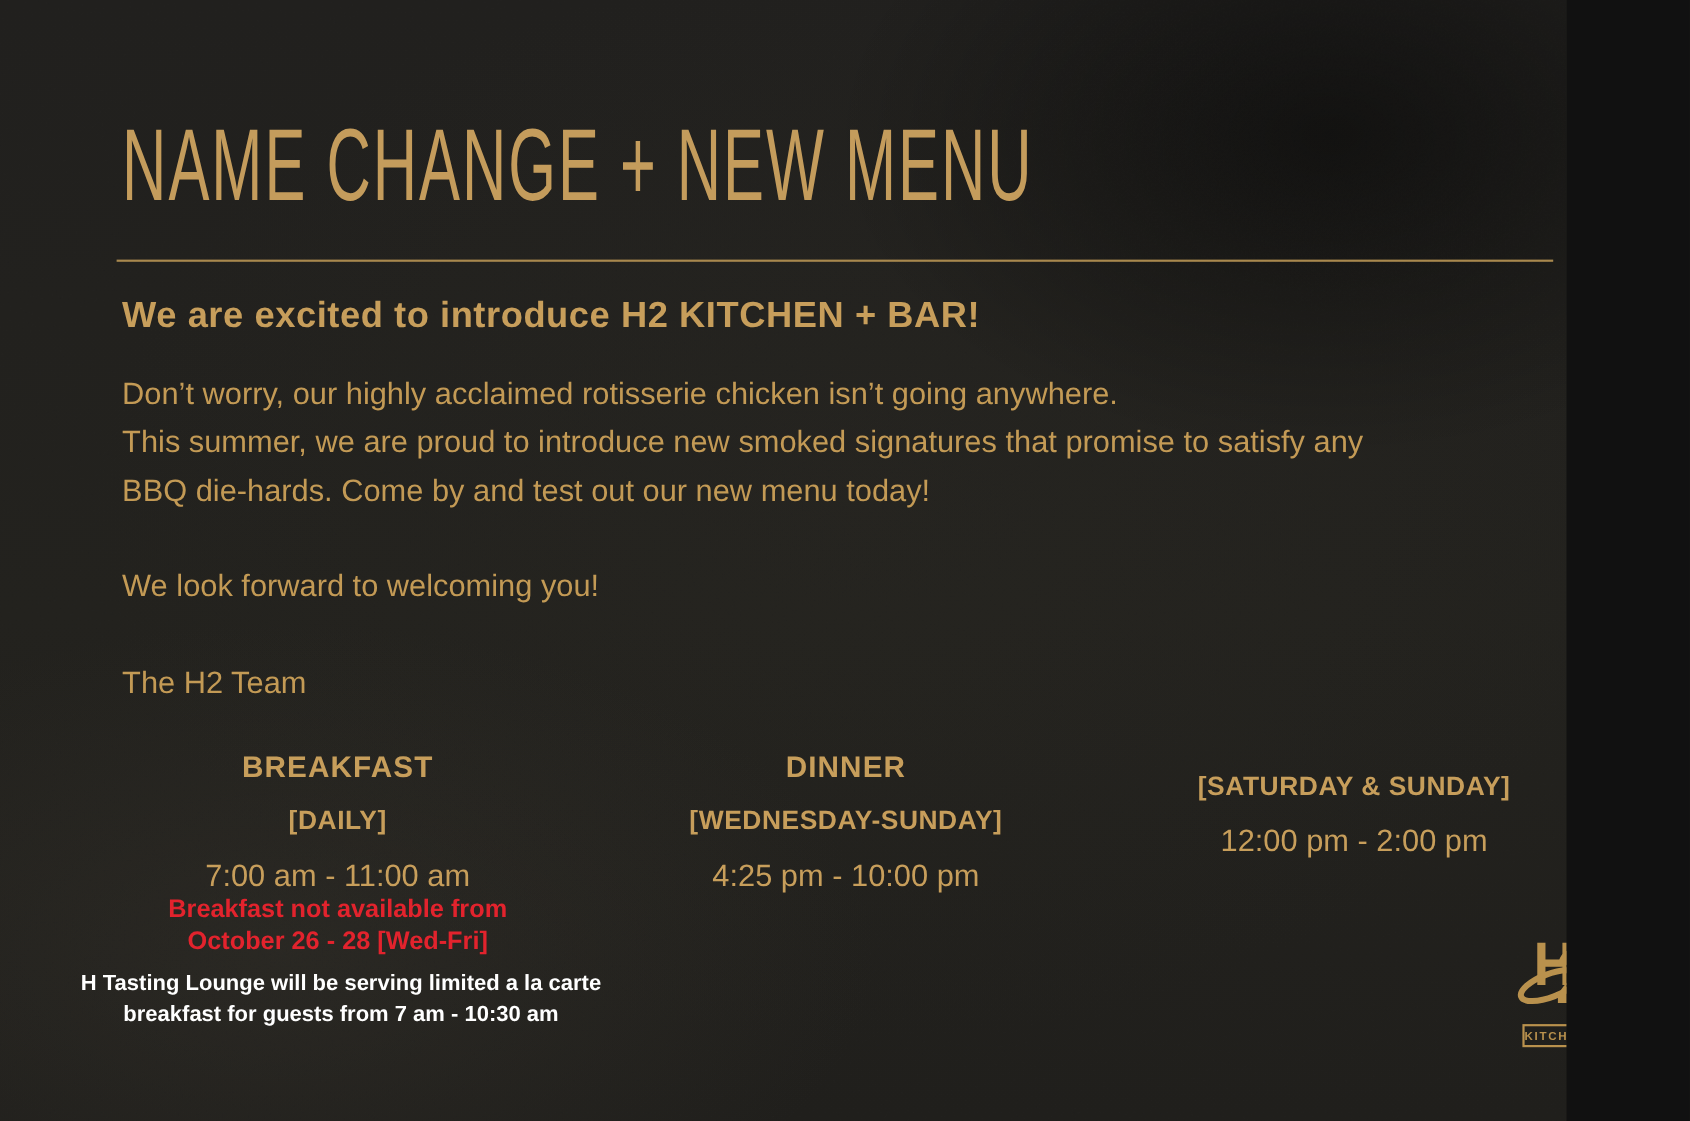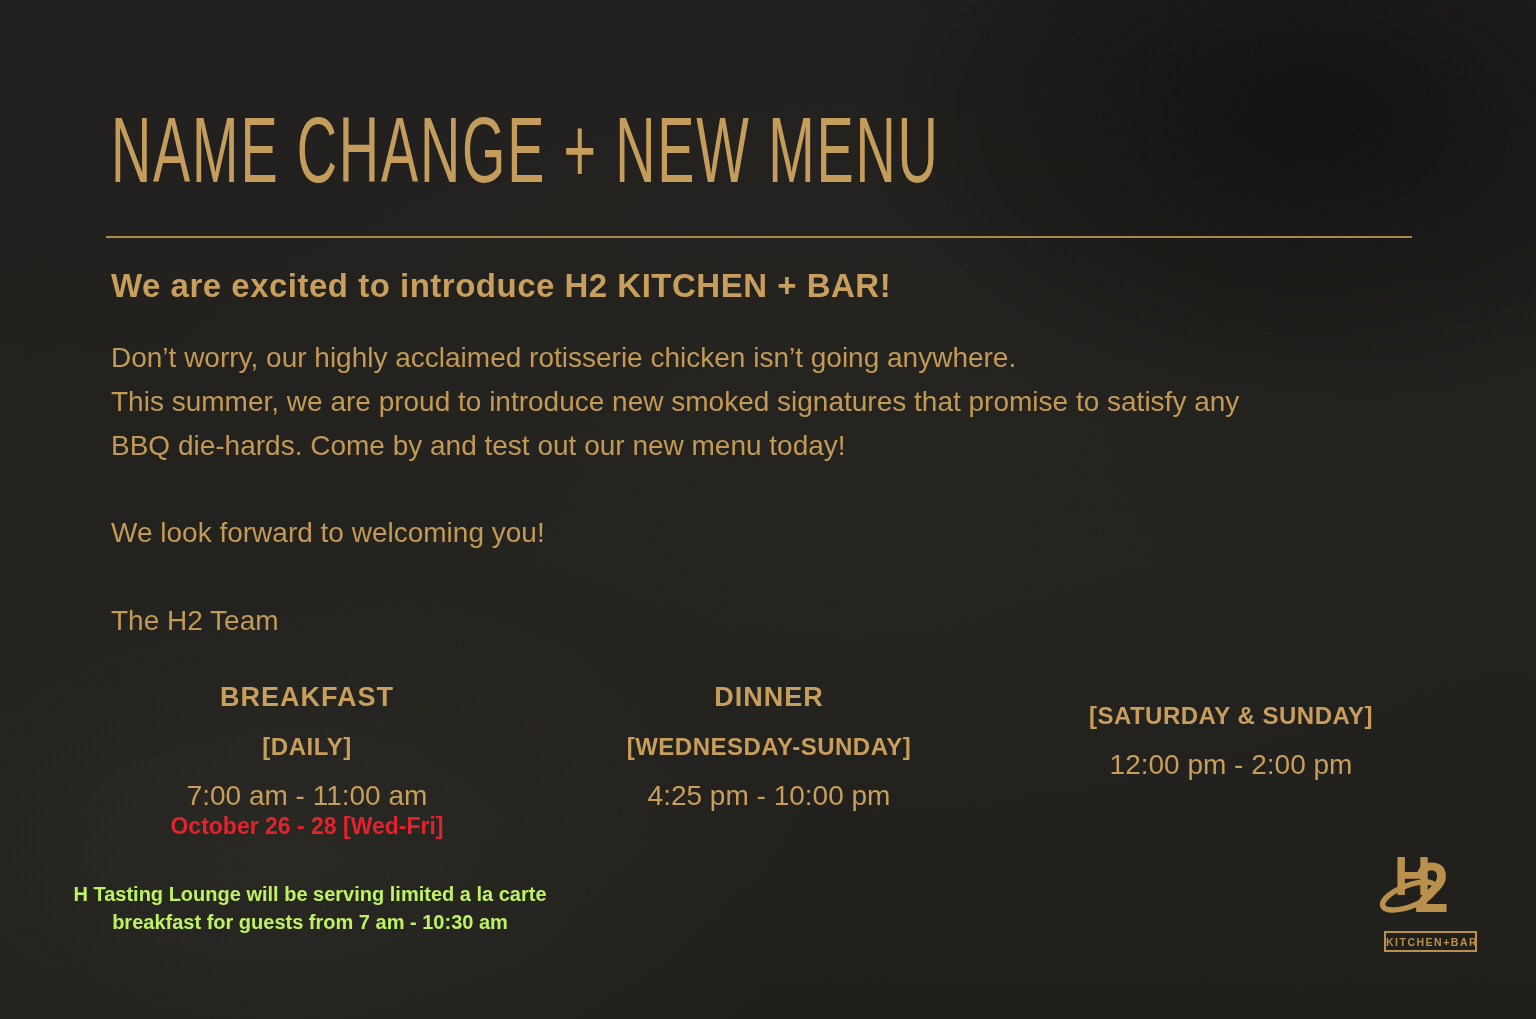--- a/index.html
+++ b/index.html
@@ -1,18 +1,18 @@
 <!DOCTYPE html>
 <html><head>
 <meta charset="utf-8">
 <style>
   html,body{margin:0;padding:0;background:#111;}
   .poster{
     position:relative;
-    width:1536px;height:1019px;
+    width:1424px;height:1019px;
     background:#242320;
     overflow:hidden;
     font-family:"Liberation Sans","DejaVu Sans",sans-serif;
   }
   
   .bg-shade{
     position:absolute;inset:0;
     background:
       radial-gradient(900px 500px at 18% 85%, rgba(62,58,50,.35), rgba(0,0,0,0) 60%),
       radial-gradient(700px 450px at 85% 12%, rgba(0,0,0,.45), rgba(0,0,0,0) 65%),
@@ -61,21 +61,21 @@
   .days{margin-top:20px;font-size:24px;font-weight:bold;letter-spacing:.5px;}
   .time{margin-top:19px;font-size:28px;}
 
   .notice-red{
     position:absolute;left:76px;top:812px;width:462px;
     text-align:center;color:#e2232d;
     font-size:23px;font-weight:bold;line-height:29px;
   }
   .notice-white{
     position:absolute;left:60px;top:880px;width:500px;
-    text-align:center;color:#bef264;
+    text-align:center;color:#ffffff;
     font-size:20px;font-weight:bold;line-height:28px;
   }
 
   .logo{position:absolute;left:1384px;top:856px;width:80px;}
   .logo-mark{position:relative;width:80px;height:68px;}
   .logo-h{
     position:absolute;left:10px;top:-8px;
     color:#b9914d;font-size:56px;font-weight:bold;line-height:1;
     transform:scaleX(.92);transform-origin:left top;
   }
@@ -137,20 +137,21 @@
         <div class="days">[WEDNESDAY-SUNDAY]</div>
         <div class="time">4:25 pm - 10:00 pm</div>
       </div>
       <div class="sched-col">
         <div class="days">[SATURDAY &amp; SUNDAY]</div>
         <div class="time">12:00 pm - 2:00 pm</div>
       </div>
     </div>
 
     <div class="notice-red">
+      <div>Breakfast not available from</div>
       <div>October 26 - 28 [Wed-Fri]</div>
     </div>
 
     <div class="notice-white">
       <div>H Tasting Lounge will be serving limited a la carte</div>
       <div>breakfast for guests from 7 am - 10:30 am</div>
     </div>
 
     <div class="logo">
       <div class="logo-mark">

